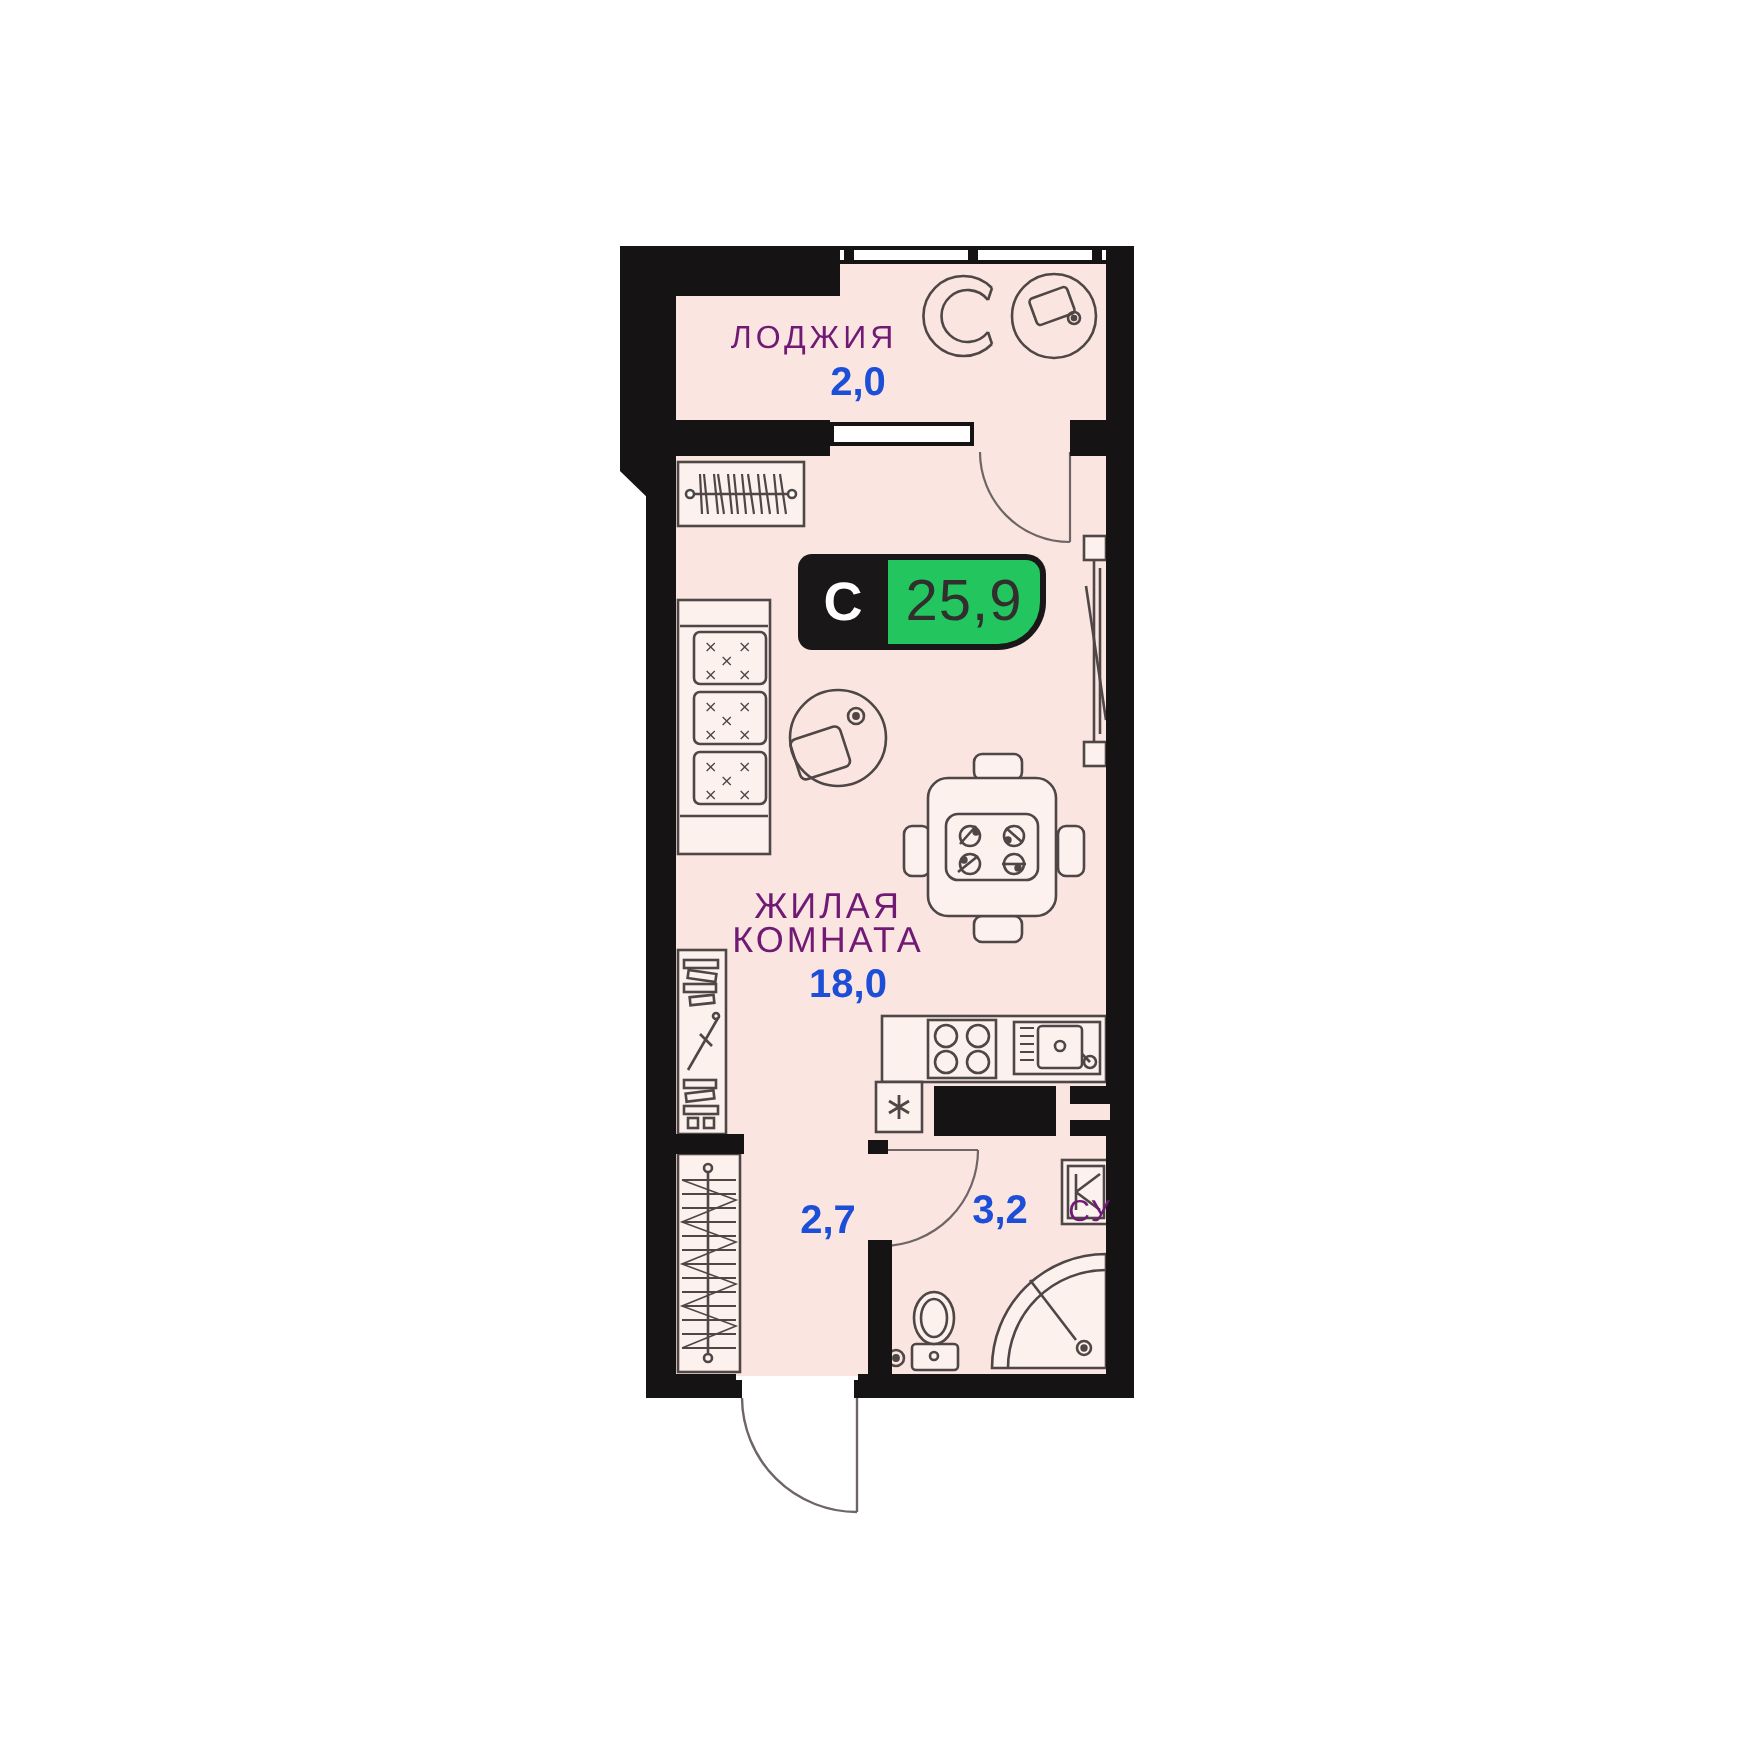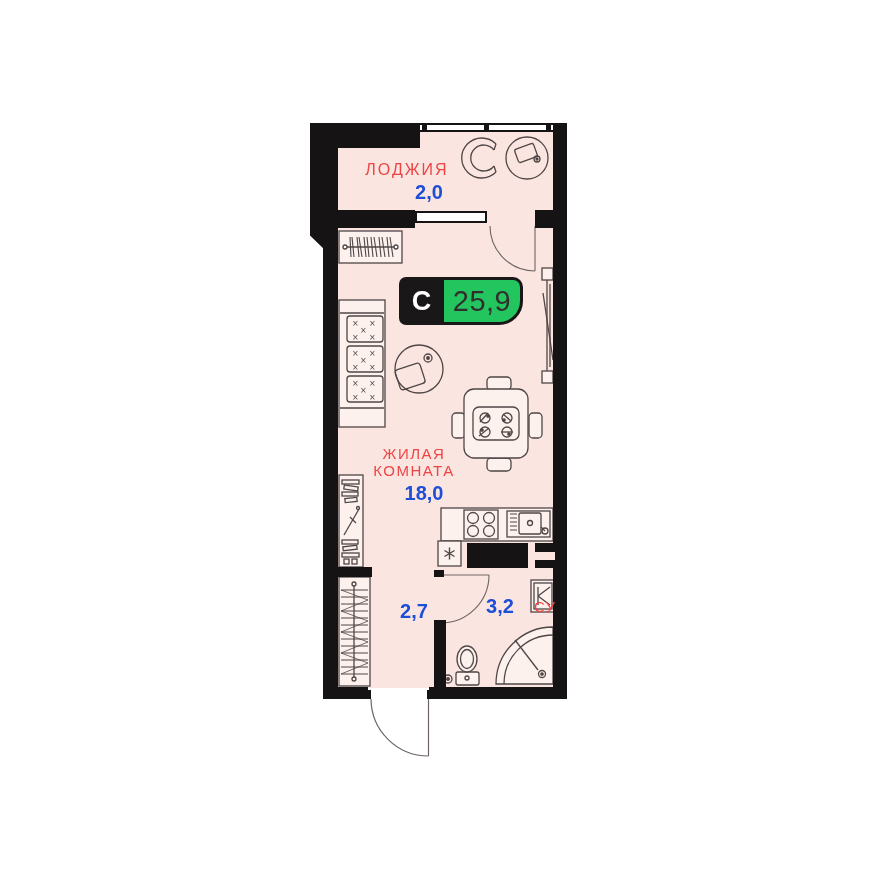--- a/index.html
+++ b/index.html
@@ -7,23 +7,23 @@
           font-family:"Liberation Sans","DejaVu Sans",sans-serif;}
   .wall{position:absolute;background:#151314;}
   .floor{position:absolute;background:#fbe5e1;}
   .floorpatch{position:absolute;background:#fbe5e1;}
   
   .window-band{position:absolute;background:#ffffff;border-top:2px solid #151314;border-bottom:2px solid #151314;box-sizing:border-box;}
   .window-tick{position:absolute;top:0;width:5px;height:100%;background:#151314;}
   
   .part-window{position:absolute;background:#ffffff;border:2px solid #151314;box-sizing:border-box;}
   
-  .room-label{position:absolute;transform:translate(-50%,-50%);color:#ef4444;letter-spacing:2px;
+  .room-label{position:absolute;transform:translate(-50%,-50%);color:#701a75;letter-spacing:2px;
               font-size:16px;font-weight:500;white-space:nowrap;text-align:center;}
-  .room-label.two-line{line-height:17px;font-size:15px;letter-spacing:1.5px;}
+  .room-label.two-line{line-height:17px;font-size:18px;letter-spacing:1.5px;}
   .room-area{position:absolute;transform:translate(-50%,-50%);color:#1d4ed8;font-size:20px;font-weight:700;white-space:nowrap;}
   .room-label.small{font-size:15px;letter-spacing:1px;margin-left:40px;}
   
   .badge{position:absolute;display:flex;height:48px;}
   .badge .b-left{width:45px;background:#191718;color:#ffffff;display:flex;align-items:center;justify-content:center;
                  font-size:27px;font-weight:700;border-radius:7px 0 0 7px;}
   .badge .b-right{width:79px;background:#22c55e;border:3px solid #191718;border-left:none;box-sizing:border-box;
                   display:flex;align-items:center;justify-content:center;border-radius:0 10px 24px 0;
                   font-size:29px;font-weight:500;color:#332e2e;letter-spacing:0.5px;}
   svg{position:absolute;overflow:visible;}

